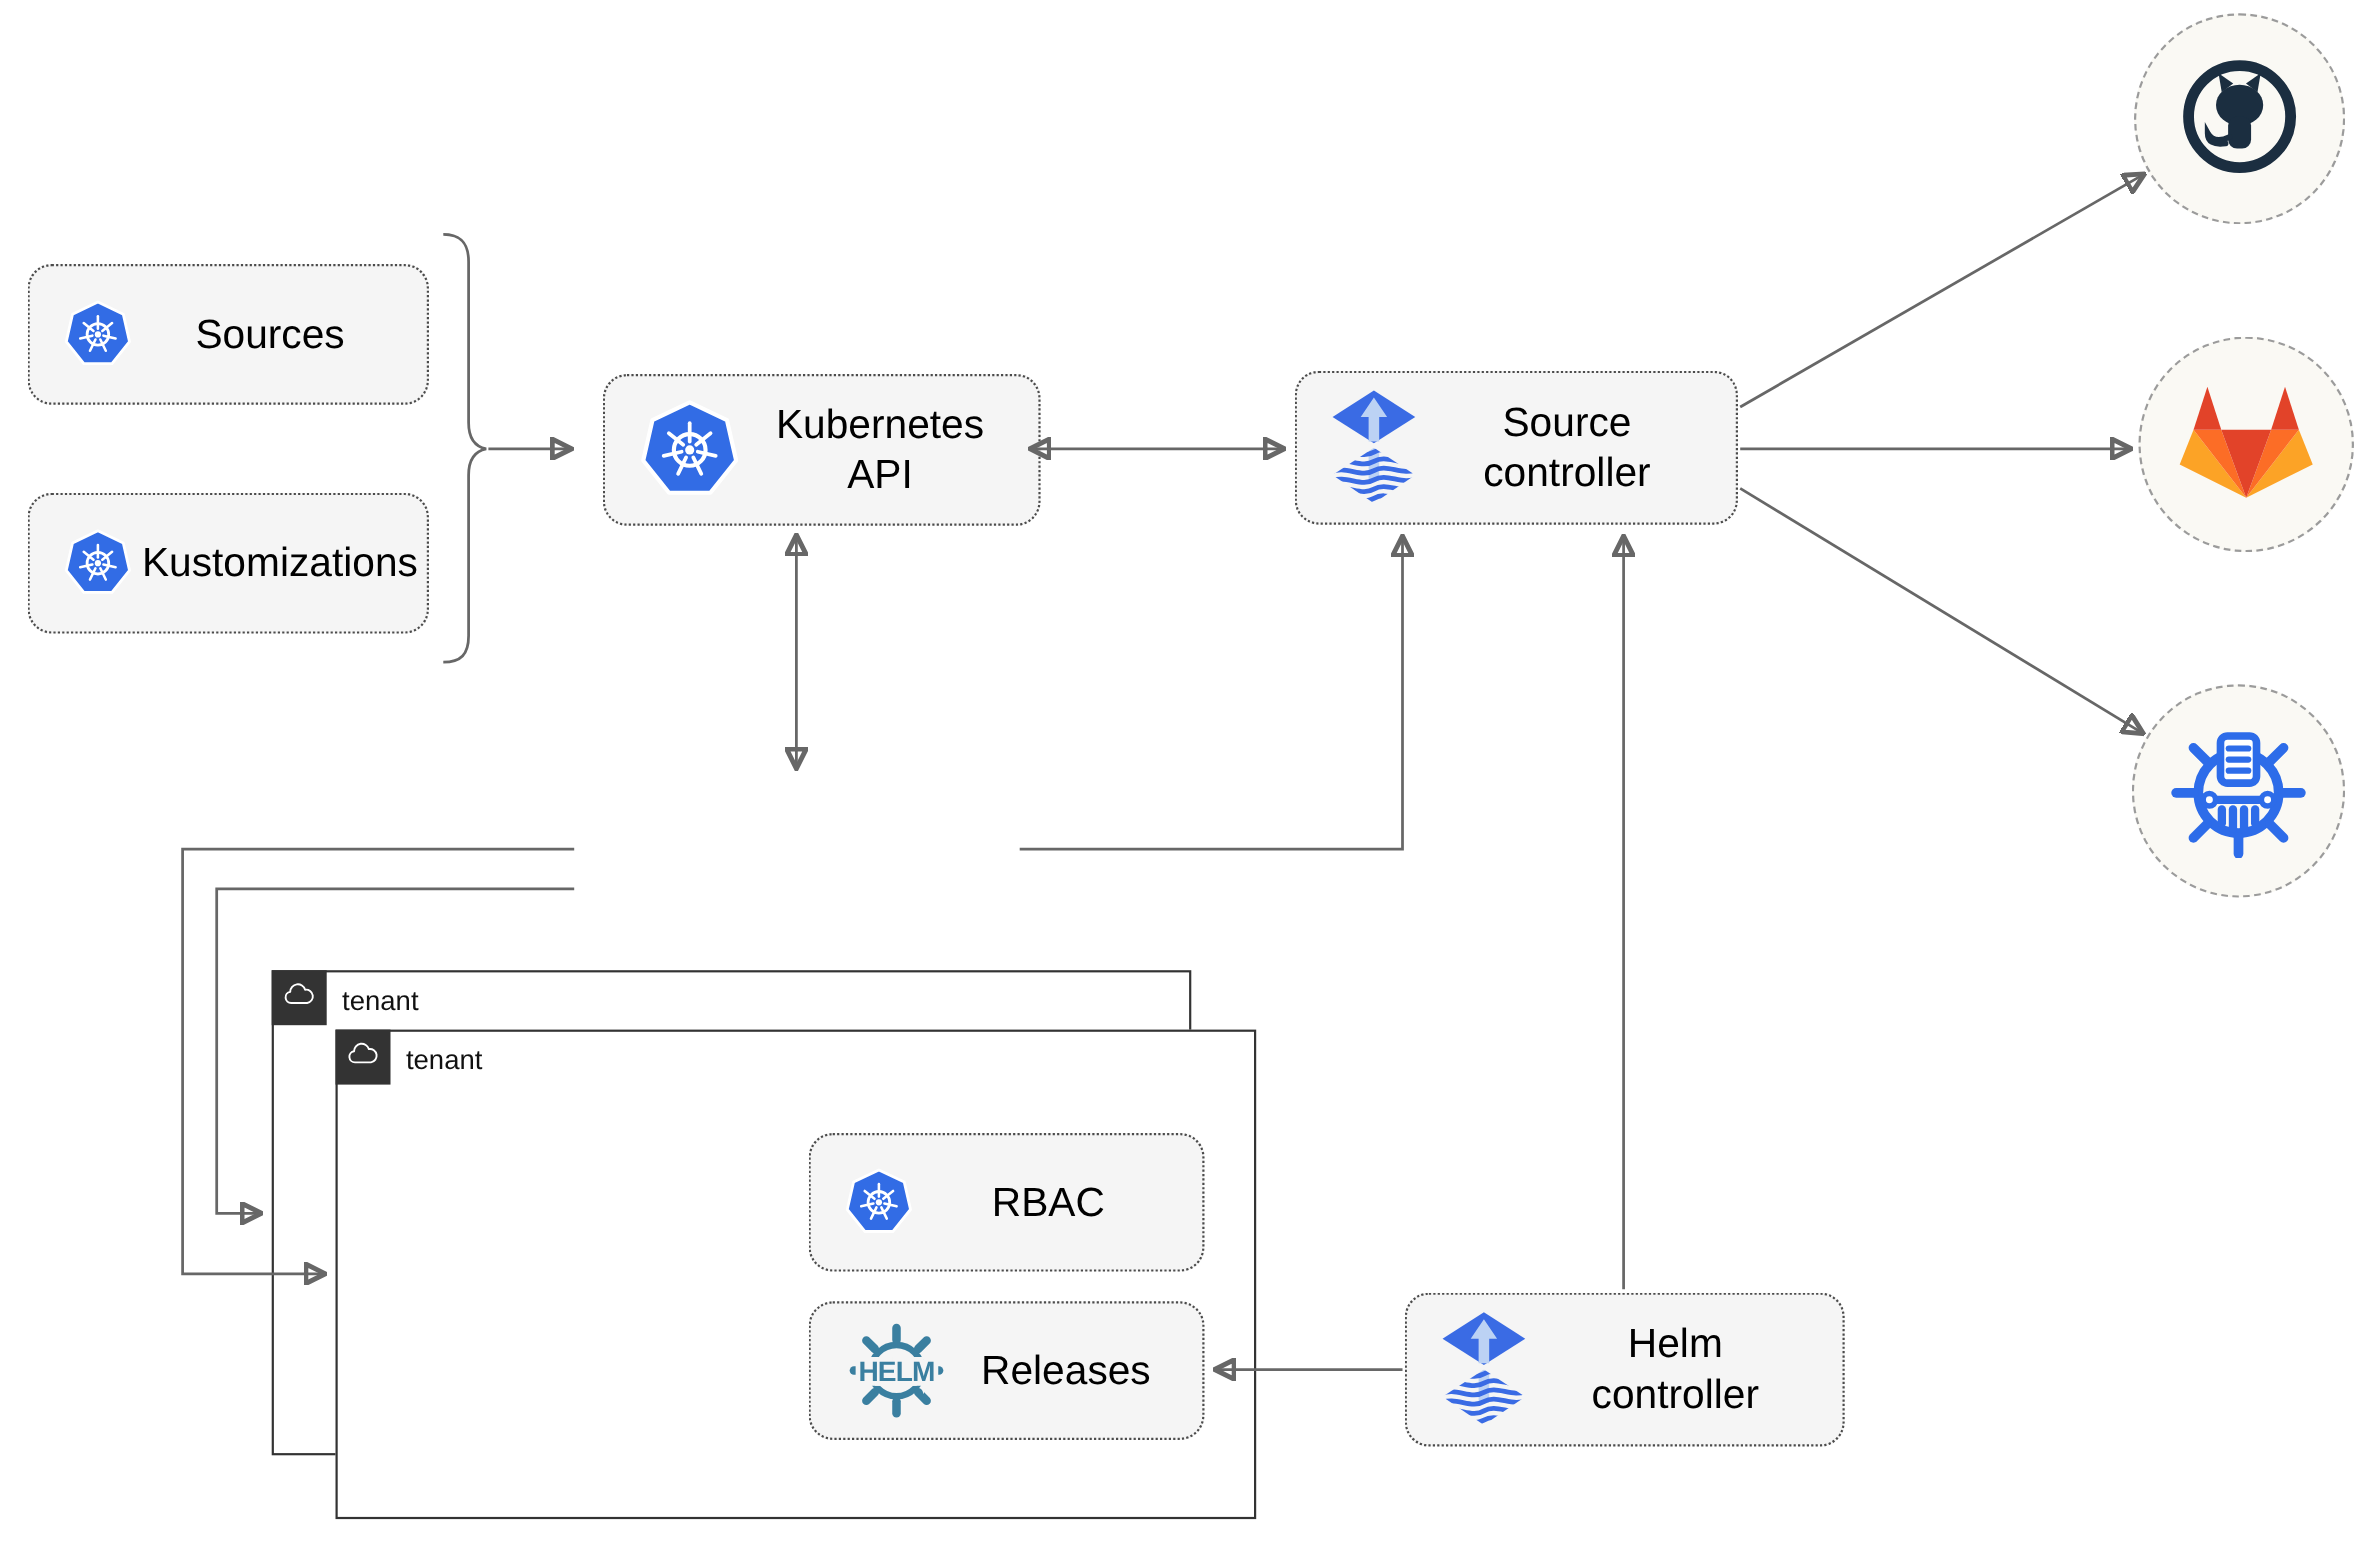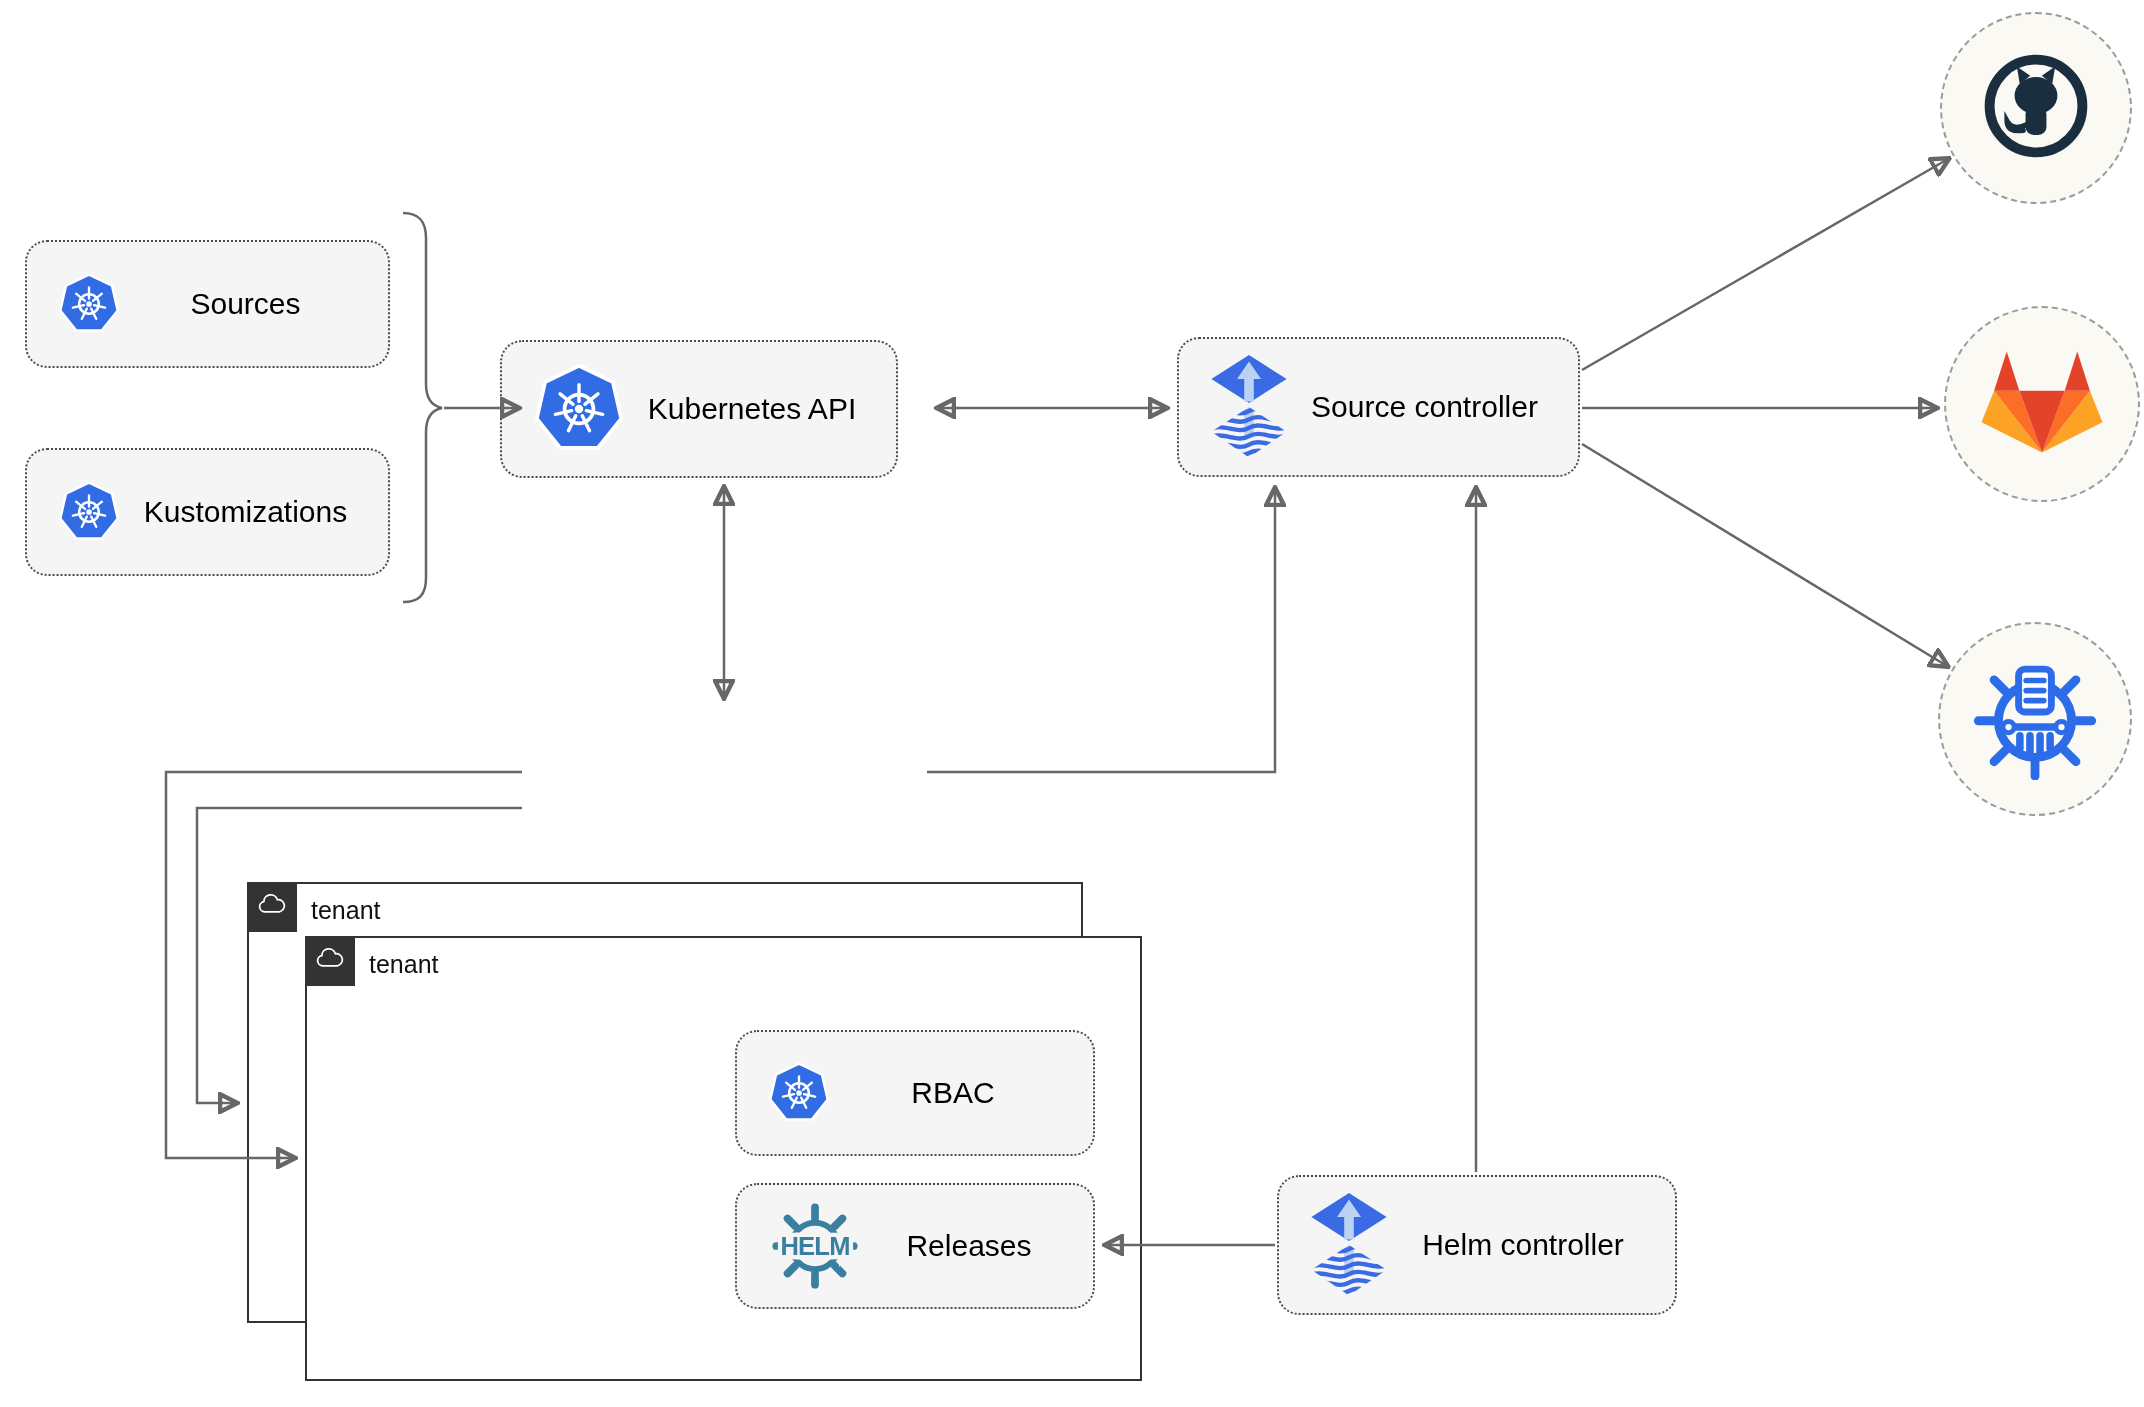--- a/index.html
+++ b/index.html
@@ -8,26 +8,26 @@
     font-family:"Liberation Sans",sans-serif;background:#ffffff;
   }
   
   .node{
     position:absolute;box-sizing:border-box;background:#f5f5f5;
     border:2px dotted #4b4b4b;border-radius:22px;
     display:flex;align-items:center;z-index:4;
   }
   .nicon{margin-left:30px;display:flex;align-items:center;justify-content:center;flex:0 0 auto;}
   .nicon svg{display:block;}
-  .nlabel{flex:1;text-align:center;font-size:30px;color:#000;line-height:1.25;padding:0 26px 0 8px;}
+  .nlabel{flex:1;text-align:center;font-size:37px;color:#000;line-height:1.25;padding:0 26px 0 8px;}
   .twoline .nlabel{max-width:230px;margin:0 auto;}
 
   #n-sources{left:25px;top:240px;width:365px;height:128px;}
   #n-kustomizations{left:25px;top:448px;width:365px;height:128px;}
-  #n-api{left:500px;top:340px;width:398px;height:138px;}
+  #n-api{left:548px;top:340px;width:398px;height:138px;}
   #n-source{left:1177px;top:337px;width:403px;height:140px;}
   #n-kustomize{left:522px;top:705px;width:403px;height:140px;}
   #n-helm{left:1277px;top:1175px;width:400px;height:140px;}
   #n-namespaces{left:345px;top:1030px;width:360px;height:126px;}
   #n-rbac{left:735px;top:1030px;width:360px;height:126px;}
   #n-crds{left:345px;top:1183px;width:360px;height:126px;}
   #n-releases{left:735px;top:1183px;width:360px;height:126px;}
 
   
   .tenant{

